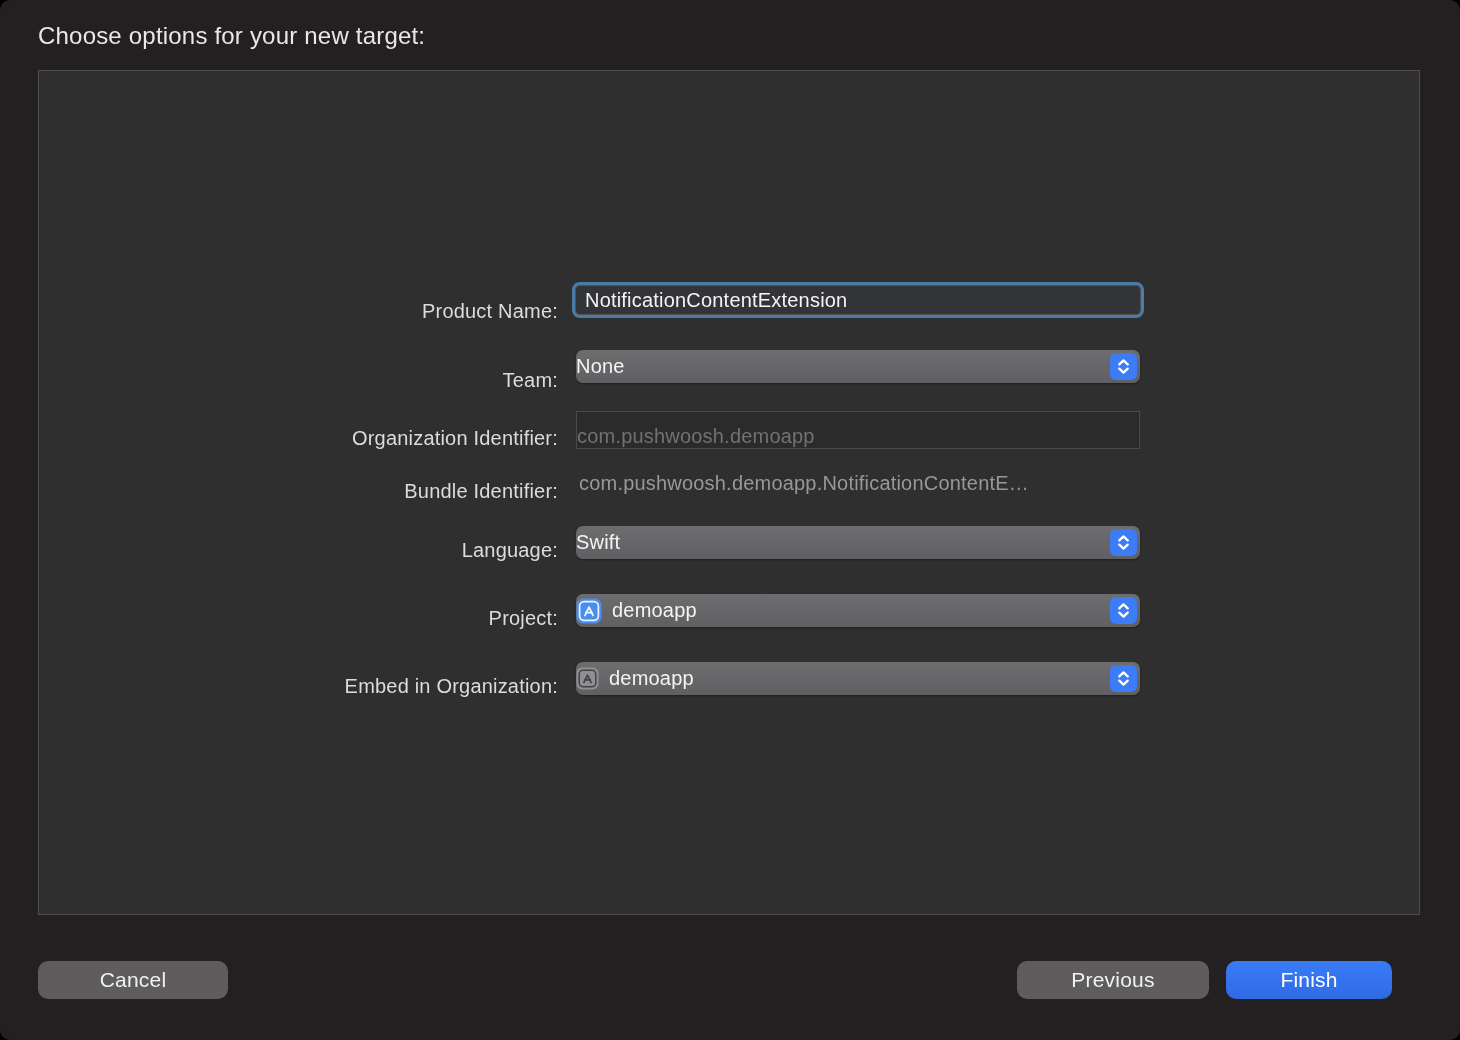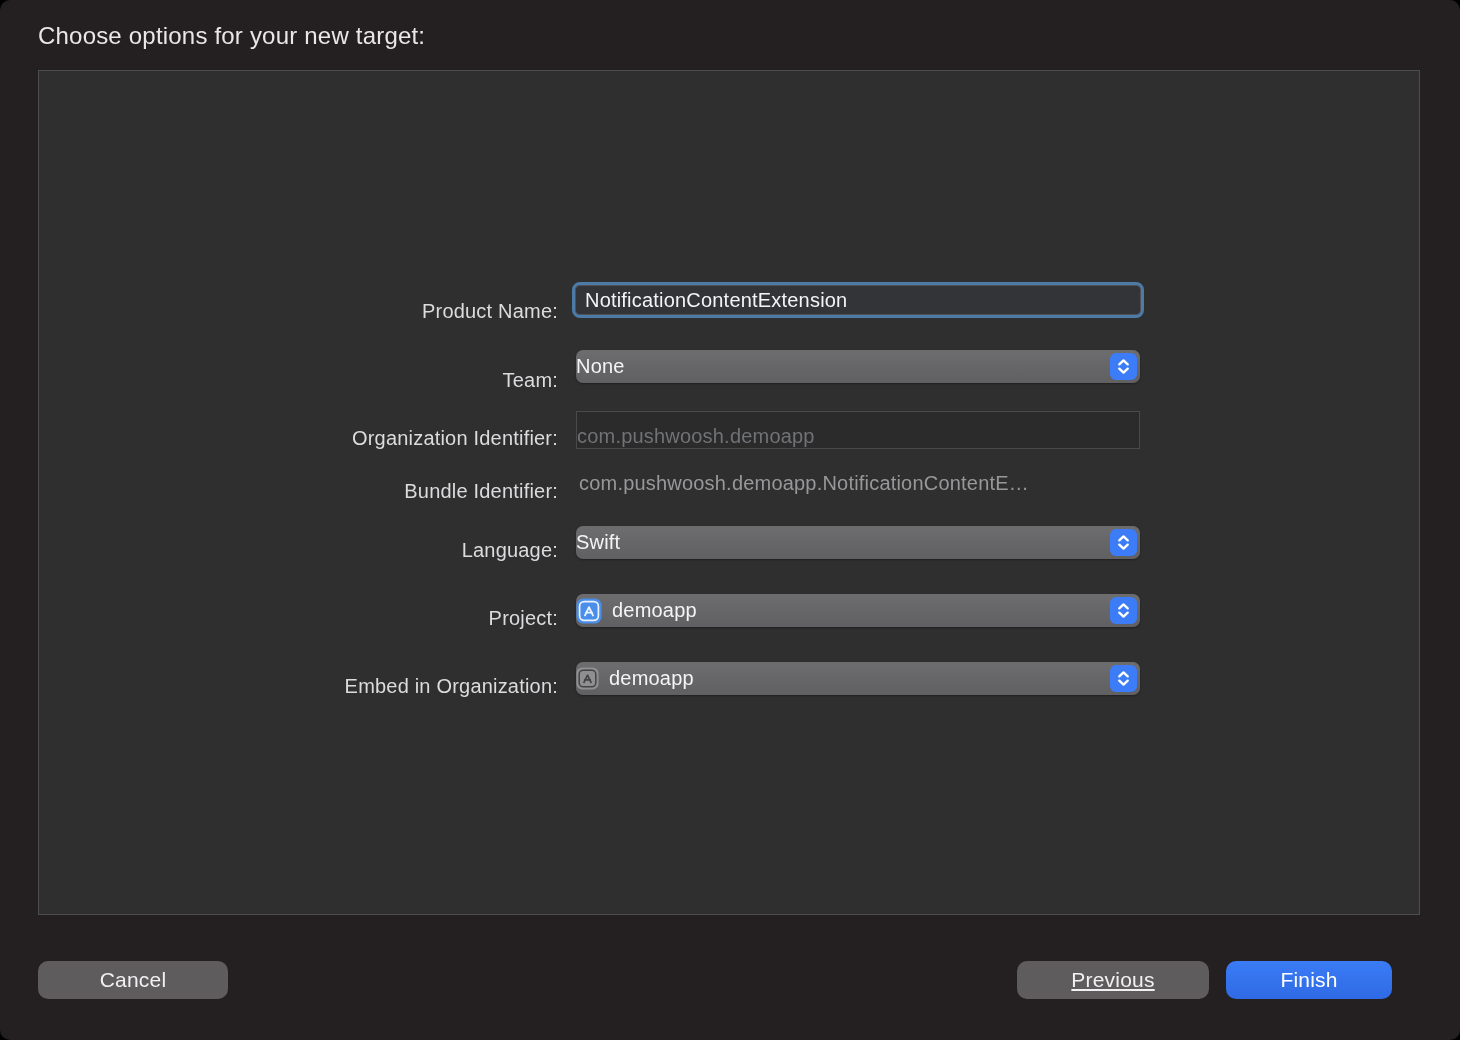--- a/index.html
+++ b/index.html
@@ -121,21 +121,21 @@
     border: none;
     border-radius: 10px;
     font-family: "Liberation Sans", "DejaVu Sans", sans-serif;
     font-size: 21px;
     color: #f1f1f3;
     letter-spacing: 0.2px;
     cursor: pointer;
   }
   .btn-gray { background: #5e5c5c; }
   .btn-cancel   { left: 38px;   width: 190px; }
-  .btn-previous { left: 1017px; width: 192px; text-decoration: underline; }
+  .btn-previous { left: 1017px; width: 192px; }
   .btn-finish   { left: 1226px; width: 166px; background: linear-gradient(#3a7cf5, #2f6ae5); color: #ffffff; }
 </style>
 </head>
 <body>
 
 <div class="dialog">
 
   <div class="dialog-title">Choose options for your new target:</div>
 
   <div class="panel">

